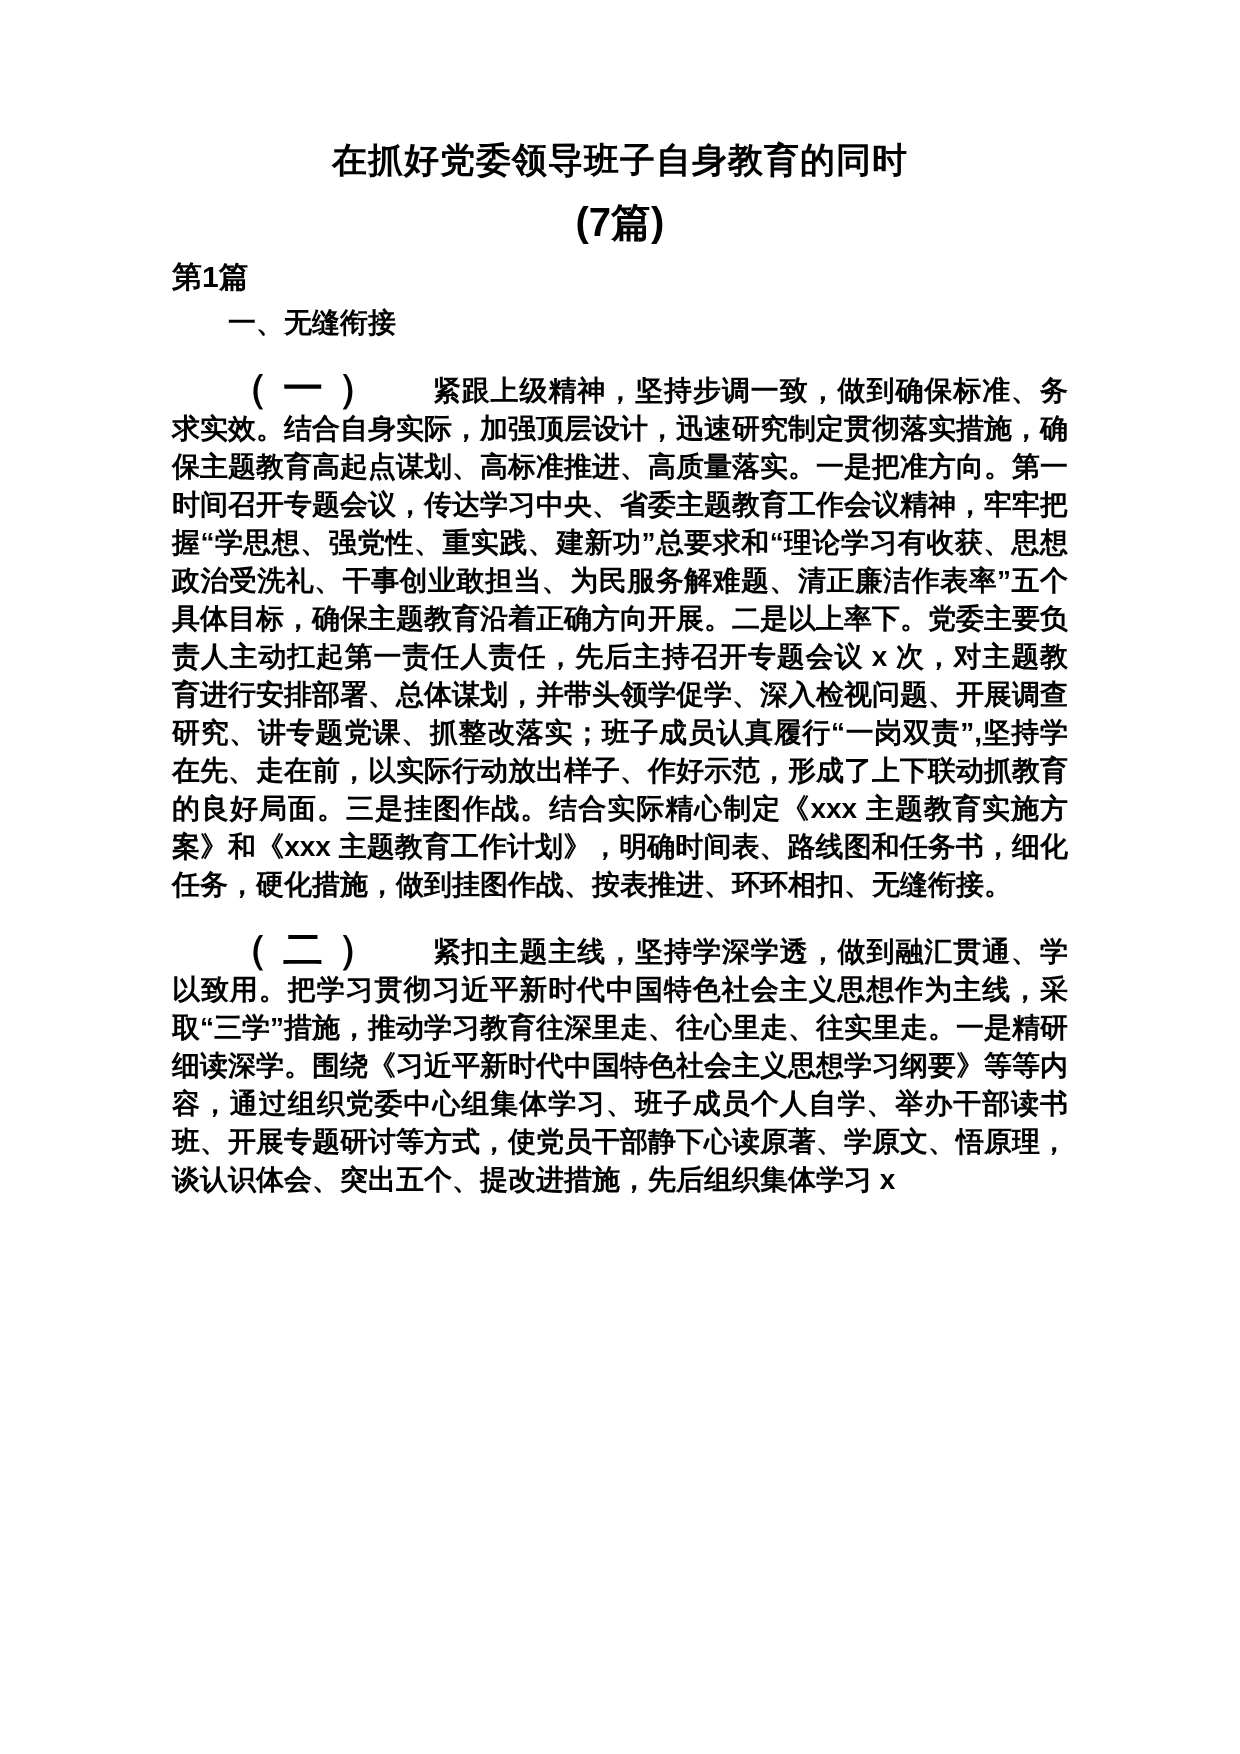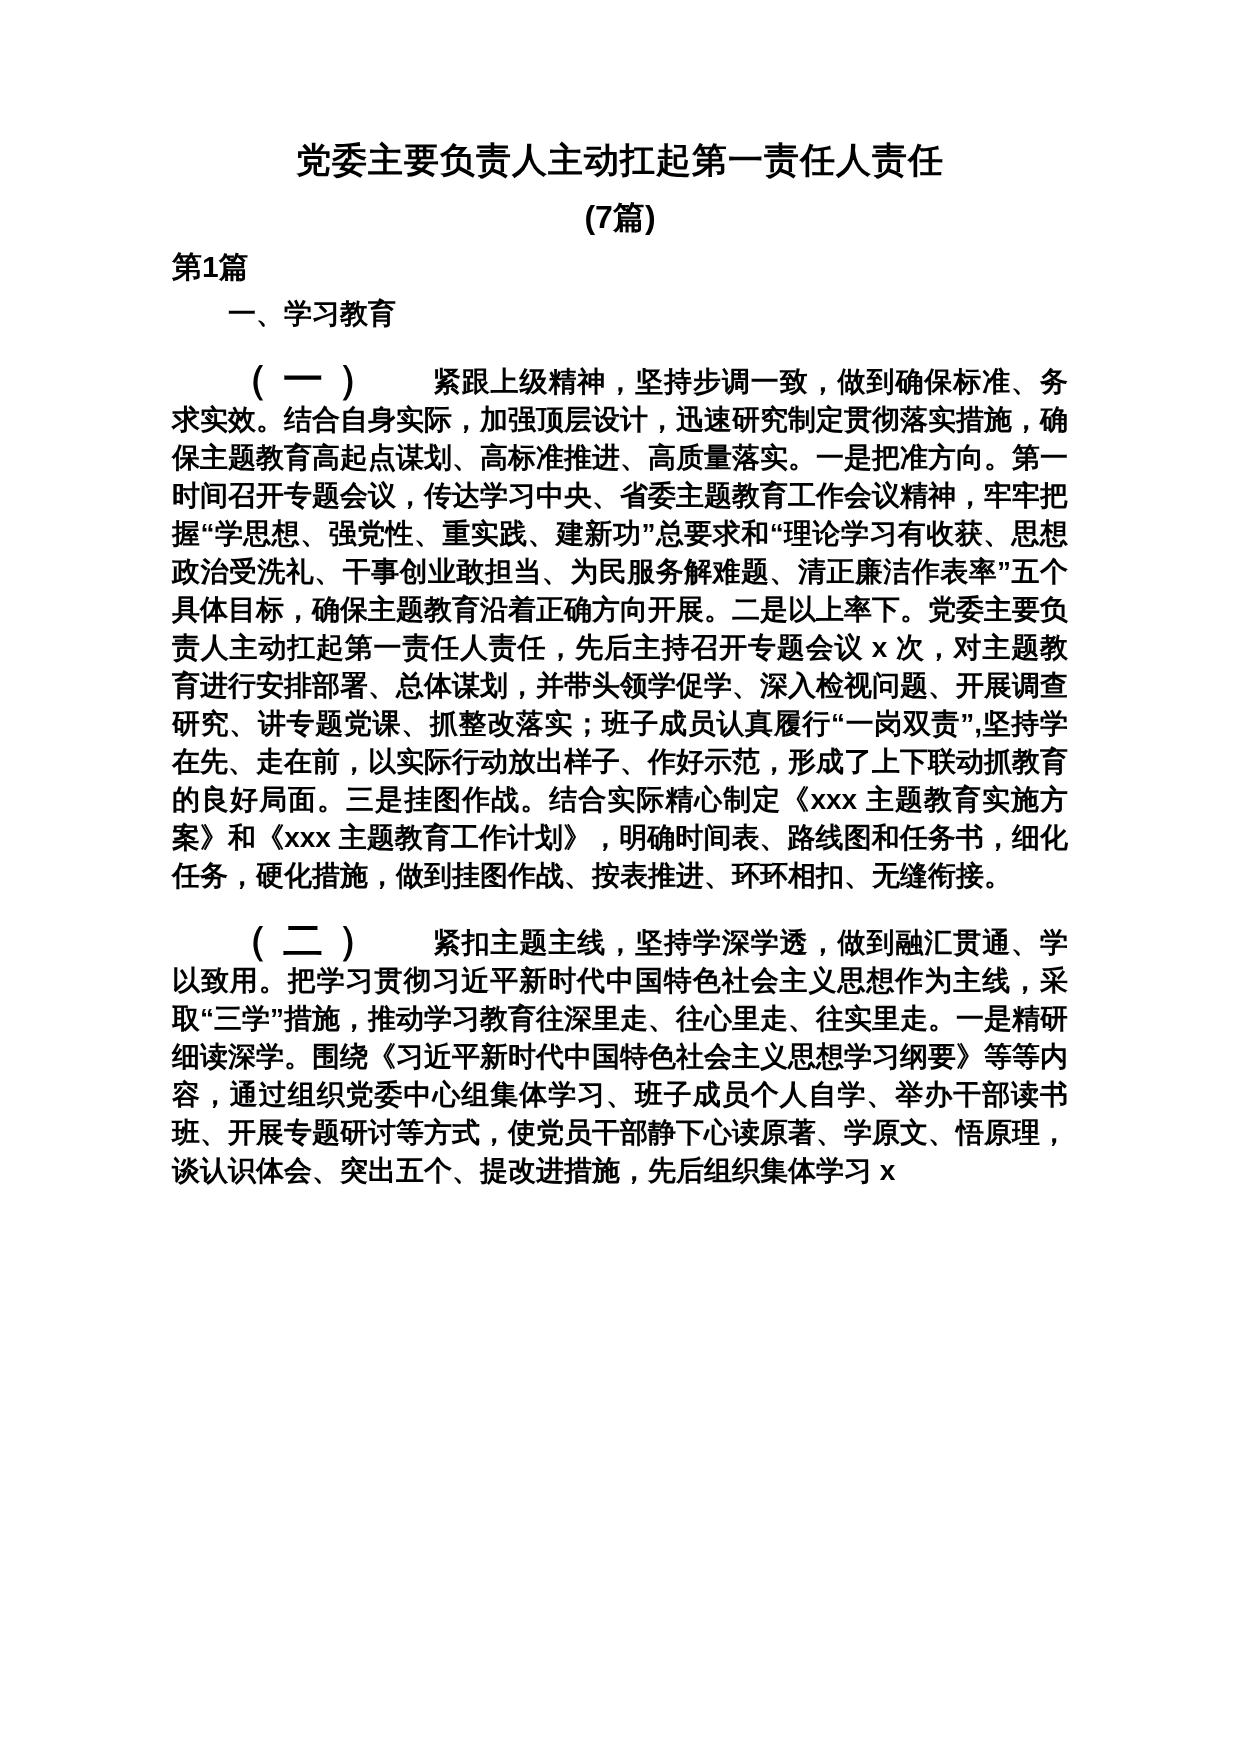--- a/index.html
+++ b/index.html
@@ -22,21 +22,21 @@
   .doc-title {
     margin: 0 0 16px 0;
     font-size: 35px;
     line-height: 1.25;
     text-align: center;
     font-weight: 700;
     letter-spacing: 1px;
   }
   .doc-subtitle {
     margin: 0 0 12px 0;
-    font-size: 32px;
+    font-size: 40px;
     line-height: 1.2;
     text-align: center;
     font-weight: 700;
   }
   .doc-section {
     margin: 0 0 8px 0;
     font-size: 30px;
     line-height: 1.25;
     text-align: left;
     font-weight: 700;
@@ -64,27 +64,27 @@
     letter-spacing: 14px;
     padding-right: 40px;
     vertical-align: -2px;
   }
 </style>
 </head>
 <body>
 
 <div class="page">
 
-  <h1 class="doc-title">党委主要负责人主动扛起第一责任人责任</h1>
+  <h1 class="doc-title">在抓好党委领导班子自身教育的同时</h1>
 
   <h2 class="doc-subtitle">(7篇)</h2>
 
   <h3 class="doc-section">第1篇</h3>
 
 
-  <p class="sub-heading">一、学习教育</p>
+  <p class="sub-heading">一、无缝衔接</p>
 
 
   <p class="body-para lead-para"><span class="lead">（一）</span><span>紧跟上级精神，坚持步调一致，做到确保标准、务求实效。结合自身实际，加强顶层设计，迅速研究制定贯彻落实措施，确保主题教育高起点谋划、高标准推进、高质量落实。一是把准方向。第一时间召开专题会议，传达学习中央、省委主题教育工作会议精神，牢牢把握“学思想、强党性、重实践、建新功”总要求和“理论学习有收获、思想政治受洗礼、干事创业敢担当、为民服务解难题、清正廉洁作表率”五个具体目标，确保主题教育沿着正确方向开展。二是以上率下。党委主要负责人主动扛起第一责任人责任，先后主持召开专题会议 x 次，对主题教育进行安排部署、总体谋划，并带头领学促学、深入检视问题、开展调查研究、讲专题党课、抓整改落实；班子成员认真履行“一岗双责”,坚持学在先、走在前，以实际行动放出样子、作好示范，形成了上下联动抓教育的良好局面。三是挂图作战。结合实际精心制定《xxx 主题教育实施方案》和《xxx 主题教育工作计划》，明确时间表、路线图和任务书，细化任务，硬化措施，做到挂图作战、按表推进、环环相扣、无缝衔接。</span></p>
 
   <p class="body-para lead-para"><span class="lead">（二）</span><span>紧扣主题主线，坚持学深学透，做到融汇贯通、学以致用。把学习贯彻习近平新时代中国特色社会主义思想作为主线，采取“三学”措施，推动学习教育往深里走、往心里走、往实里走。一是精研细读深学。围绕《习近平新时代中国特色社会主义思想学习纲要》等等内容，通过组织党委中心组集体学习、班子成员个人自学、举办干部读书班、开展专题研讨等方式，使党员干部静下心读原著、学原文、悟原理，谈认识体会、突出五个、提改进措施，先后组织集体学习 x</span></p>
 
 </div>
 
 </body></html>

